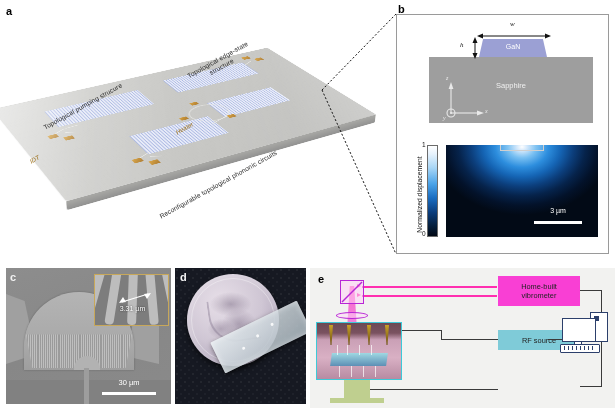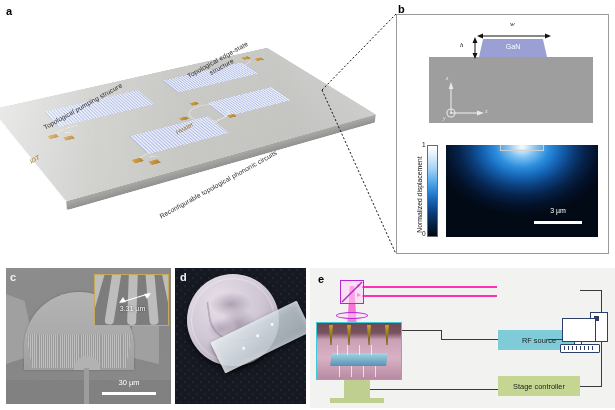--- a/index.html
+++ b/index.html
@@ -353,20 +353,21 @@
   <svg class="guide" style="left:0;top:0;width:615px;height:410px;" viewBox="0 0 615 410">
     <line x1="322" y1="90" x2="396" y2="14" stroke="#111" stroke-width="1" stroke-dasharray="2,2"></line>
     <line x1="322" y1="90" x2="396" y2="254" stroke="#111" stroke-width="1" stroke-dasharray="2,2"></line>
   </svg>
 
   <div class="panel-letter" style="left:398px;top:4px;">b</div>
   <div id="panelB">
 
     <div id="xsec">
       <div class="sapphire"></div>
+      <div class="sapph-lbl">Sapphire</div>
       <div class="gan"></div>
       <div class="gan-lbl">GaN</div>
 
       <svg style="position:absolute;left:58px;top:4px;width:74px;height:14px;" viewBox="0 0 74 14">
         <line x1="4" y1="9" x2="70" y2="9" stroke="#111" stroke-width="1"></line>
         <polygon points="0,9 6,6.5 6,11.5" fill="#111"></polygon>
         <polygon points="74,9 68,6.5 68,11.5" fill="#111"></polygon>
       </svg>
       <div class="dim-lbl" style="left:91px;top:-3px;">w</div>
 
@@ -475,28 +476,31 @@
       <div class="bondwire" style="left:54px;top:22px;height:10px;"></div>
       <div class="bondwire" style="left:22px;top:43px;height:11px;"></div>
       <div class="bondwire" style="left:34px;top:43px;height:11px;"></div>
       <div class="bondwire" style="left:46px;top:43px;height:11px;"></div>
       <div class="bondwire" style="left:58px;top:43px;height:11px;"></div>
     </div>
 
     <div id="stageCol"></div>
     <div id="stageBase"></div>
 
+    <div class="ebox" id="boxVib" style="left:188px;top:8px;width:82px;height:30px;background:#f93fd4;">
+      <div>
+        <span>Home-built</span><br>
+        <span>vibrometer</span>
+      </div>
+    </div>
 
     <div class="ebox" id="boxRF" style="left:188px;top:62px;width:82px;height:20px;background:#7fcbd8;">
       <span>RF source</span>
     </div>
 
-    <div class="ebox" id="boxStage" style="left:188px;top:108px;width:82px;height:20px;background:#c4d692;">
-      <span>Stage controller</span>
-    </div>
 
     <div class="eline" style="left:92px;top:62px;width:40px;height:1.2px;"></div>
     <div class="eline" style="left:131px;top:62px;width:1.2px;height:10px;"></div>
     <div class="eline" style="left:131px;top:71px;width:57px;height:1.2px;"></div>
     <div class="eline" style="left:60px;top:121px;width:128px;height:1.2px;"></div>
 
     <div class="eline" style="left:270px;top:22px;width:22px;height:1.2px;"></div>
     <div class="eline" style="left:291px;top:22px;width:1.2px;height:44px;"></div>
     <div class="eline" style="left:270px;top:71px;width:22px;height:1.2px;"></div>
     <div class="eline" style="left:270px;top:118px;width:22px;height:1.2px;"></div>

